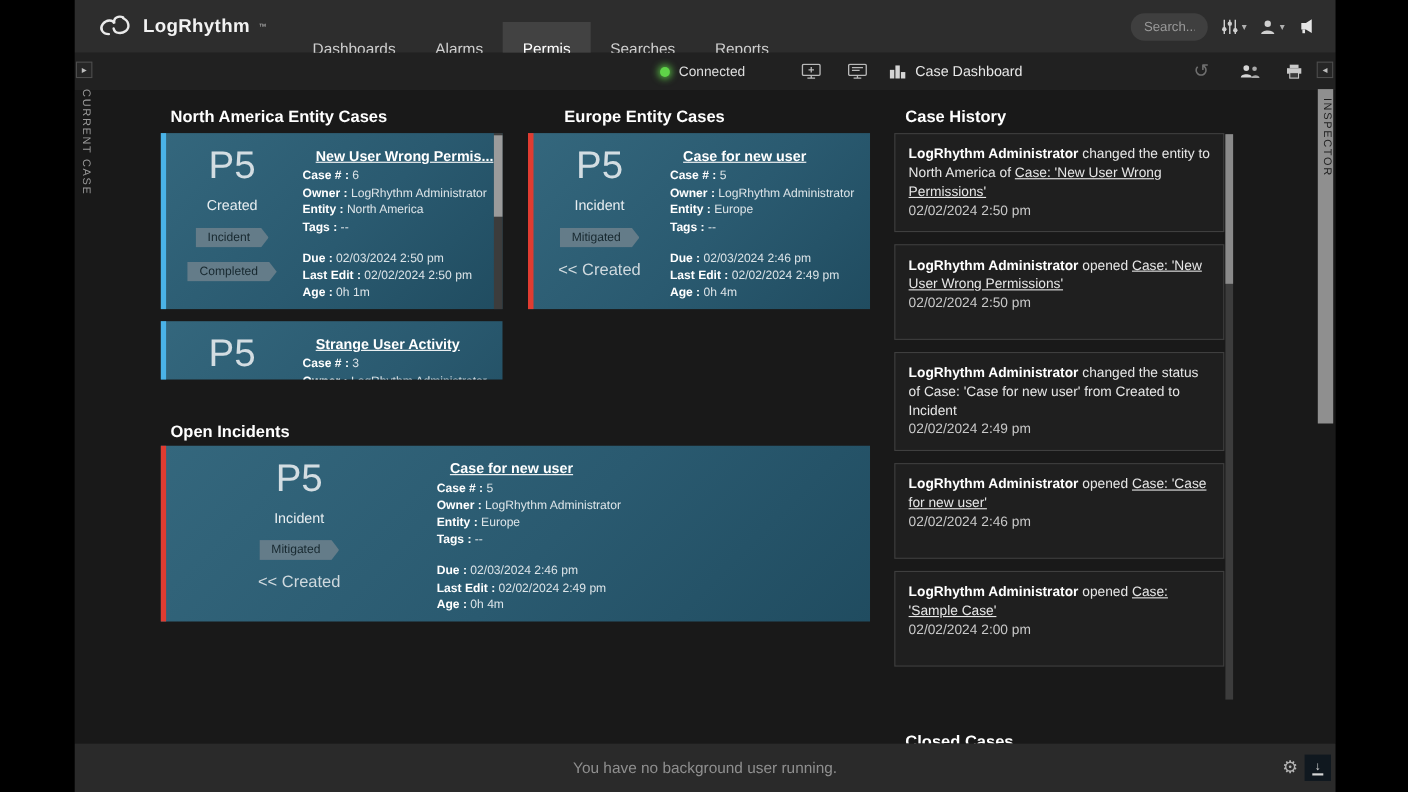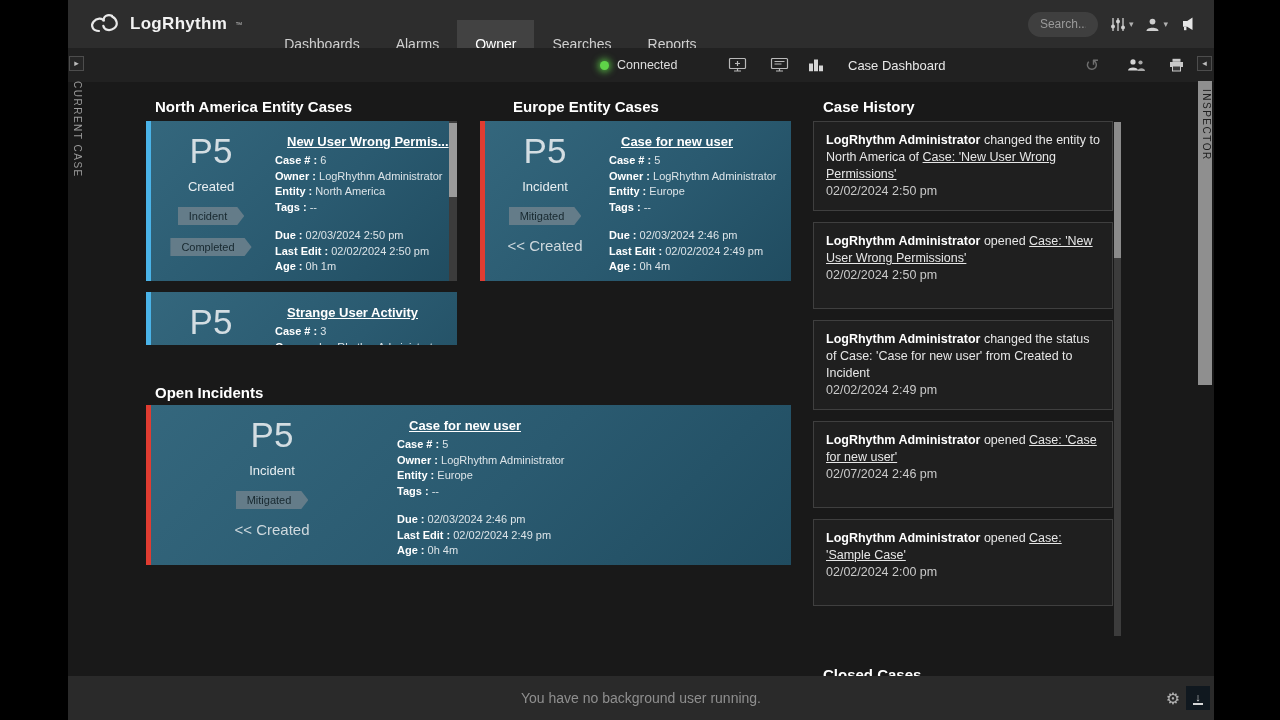--- a/index.html
+++ b/index.html
@@ -25,21 +25,21 @@
 
   
   .toolbar { position:relative; height:34px; background:#212121; }
   .toolbar > * { position:absolute; top:50%; transform:translateY(-50%); }
   .connected { left:532px; display:flex; align-items:center; gap:8px; }
   .conn-dot { width:9px; height:9px; border-radius:50%; background:#5fd348;
               box-shadow:0 0 7px 2px rgba(95,211,72,.8); }
   .connected-label { color:#dedede; font-size:12.5px; }
   .tbtn { cursor:pointer; display:flex; align-items:center; }
   .tbtn-1 { left:660px; } .tbtn-2 { left:702px; }
-  .cd { left:740px; display:flex; align-items:center; gap:24px; cursor:pointer; }
+  .cd { left:740px; display:flex; align-items:center; gap:8px; cursor:pointer; }
   .cd-label { color:#e8e8e8; font-size:13px; }
   .tbtn-undo { left:1017px; color:#6f6f6f; font-size:17px; }
   .tbtn-people { left:1059px; } .tbtn-print { left:1101px; }
 
   
   .rail { position:absolute; width:18px; top:56px; bottom:44px; z-index:6; }
   .rail.left { left:0; } .rail.right { right:0; }
   .rail-btn { width:15px; height:15px; margin-left:1px; background:#262626; border:1px solid #4d4d4d;
               color:#bdbdbd; font-size:9px; line-height:13px; text-align:center; cursor:pointer; }
   .v-label { writing-mode:vertical-rl; font-size:10px; letter-spacing:1.5px; }
@@ -117,21 +117,21 @@
         <svg width="34" height="24" viewBox="0 0 34 24">
           <path d="M11 19 C4.5 19 2.5 13.5 5.5 9.8 C8.5 6 14.5 5.2 16 9.5 C14.5 4 20 2 24 3.8" stroke="#e9e9e9" stroke-width="2.2" fill="none" stroke-linecap="round"></path>
           <path d="M24 4.6 C29 6.8 30.5 13 26.3 16.2 C22.3 19.2 16.3 18.6 15.3 13.8" stroke="#e9e9e9" stroke-width="2.2" fill="none" stroke-linecap="round"></path>
         </svg>
         <span class="brand-name">LogRhythm</span>
         <span class="brand-tm">™</span>
       </div>
       <nav class="nav">
         <div class="nav-item">Dashboards</div>
         <div class="nav-item">Alarms</div>
-        <div class="nav-item active">Owner</div>
+        <div class="nav-item active">Permis</div>
         <div class="nav-item">Searches</div>
         <div class="nav-item">Reports</div>
       </nav>
       <div class="topbar-right">
         <input class="search" type="text" placeholder="Search..." style="">
         <div class="tb-icon-btn">
           <svg width="16" height="15" viewBox="0 0 16 15">
             <path d="M3 1v13 M8 1v13 M13 1v13" stroke="#cfcfcf" stroke-width="1.3"></path>
             <circle cx="3" cy="9.5" r="2" fill="#cfcfcf"></circle>
             <circle cx="8" cy="4.5" r="2" fill="#cfcfcf"></circle>
@@ -308,21 +308,21 @@
         <div class="hist-entry">
           <span class="hist-actor">LogRhythm Administrator</span><span> opened </span><span class="hist-link">Case: 'New User Wrong Permissions'</span>
           <span class="hist-ts">02/02/2024 2:50 pm</span>
         </div>
         <div class="hist-entry">
           <span class="hist-actor">LogRhythm Administrator</span><span> changed the status of Case: 'Case for new user' from Created to Incident</span><span class="hist-link"></span>
           <span class="hist-ts">02/02/2024 2:49 pm</span>
         </div>
         <div class="hist-entry">
           <span class="hist-actor">LogRhythm Administrator</span><span> opened </span><span class="hist-link">Case: 'Case for new user'</span>
-          <span class="hist-ts">02/07/2024 2:46 pm</span>
+          <span class="hist-ts">02/02/2024 2:46 pm</span>
         </div>
         <div class="hist-entry">
           <span class="hist-actor">LogRhythm Administrator</span><span> opened </span><span class="hist-link">Case: 'Sample Case'</span>
           <span class="hist-ts">02/02/2024 2:00 pm</span>
         </div>
       </div>
       <div class="vscroll hist-scroll">
         <div class="thumb"></div>
       </div>
 

